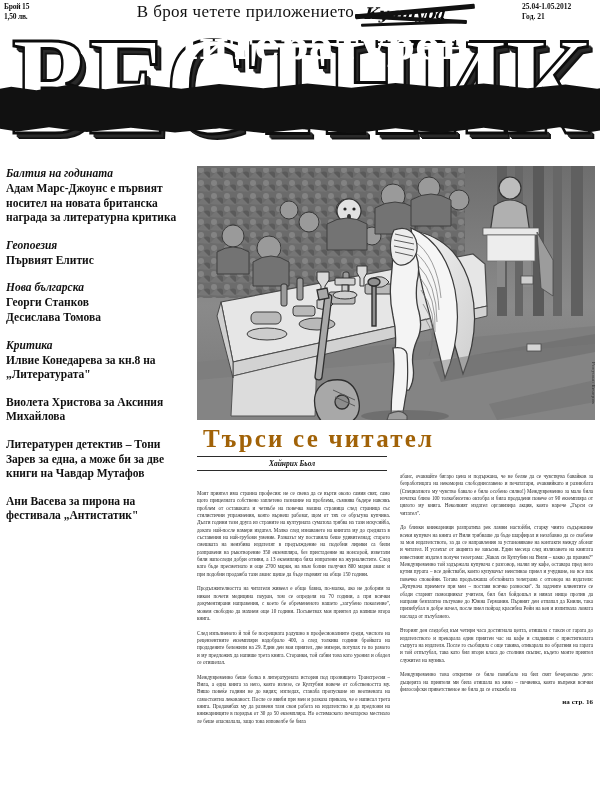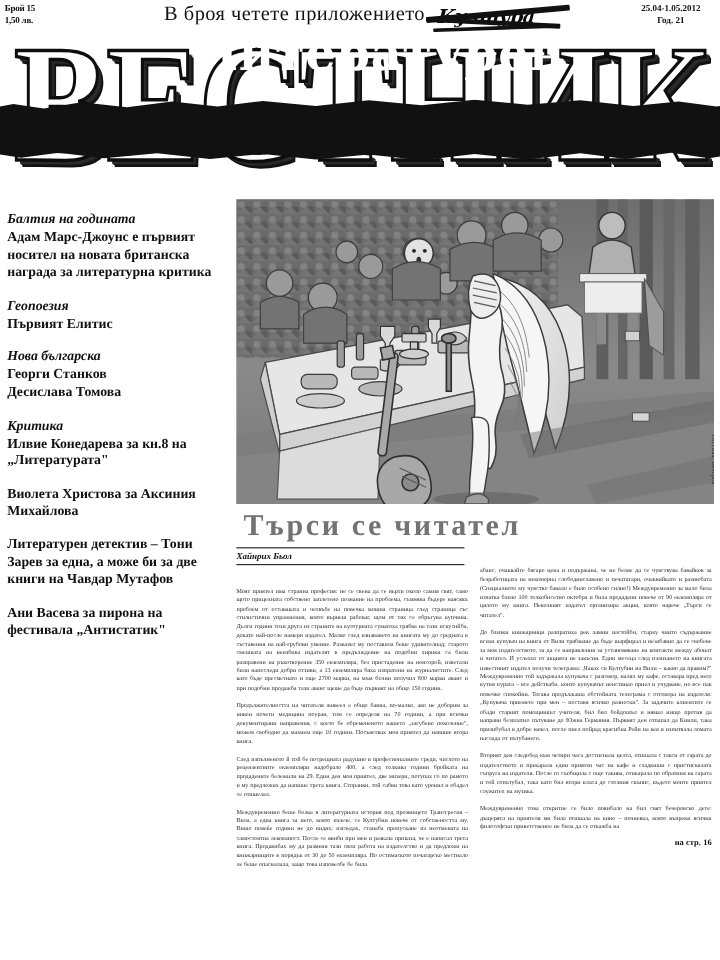--- a/index.html
+++ b/index.html
@@ -37,21 +37,21 @@
     font-size: 7.5px;
     line-height: 9.5px;
     letter-spacing: -0.2px;
     width: 60px;
   }
   .date-block {
     font-family: "Liberation Serif", serif;
     font-weight: bold;
     font-size: 7.5px;
     line-height: 9.5px;
-    text-align: center;
+    text-align: left;
     width: 74px;
   }
   .promo-line {
     flex: 1;
     text-align: center;
     font-size: 17px;
     letter-spacing: 0.4px;
     line-height: 20px;
     position: relative;
     padding-right: 4px;
@@ -146,21 +146,21 @@
     font-size: 40px;
     letter-spacing: 0.5px;
     padding-left: 4px;
     box-sizing: border-box;
   }
 
   
   .sidebar {
     position: absolute;
     left: 6px;
-    top: 176px;
+    top: 166px;
     width: 182px;
     z-index: 5;
   }
   .side-group { margin-bottom: 13px; }
   .side-kicker {
     font-family: "Liberation Serif", serif;
     font-style: italic;
     font-weight: bold;
     font-size: 11.5px;
     line-height: 14px;
@@ -206,26 +206,26 @@
     width: 399px;
     z-index: 5;
   }
   .headline {
     font-family: "Liberation Serif", "DejaVu Serif", serif;
     font-weight: bold;
     font-size: 25px;
     letter-spacing: 2.2px;
     line-height: 29px;
     margin: 0 0 3px 6px;
-    color: #737373;
+    color: #a16207;
   }
   .byline-wrap { width: 190px; }
   .rule-thin { border-top: 1px solid #2b2b2b; height: 0; }
   .byline {
-    text-align: left;
+    text-align: center;
     font-family: "Liberation Serif", serif;
     font-style: italic;
     font-weight: bold;
     font-size: 7.5px;
     line-height: 11px;
     padding: 1px 0 1px 0;
   }
   .cols {
     display: flex;
     gap: 10px;

